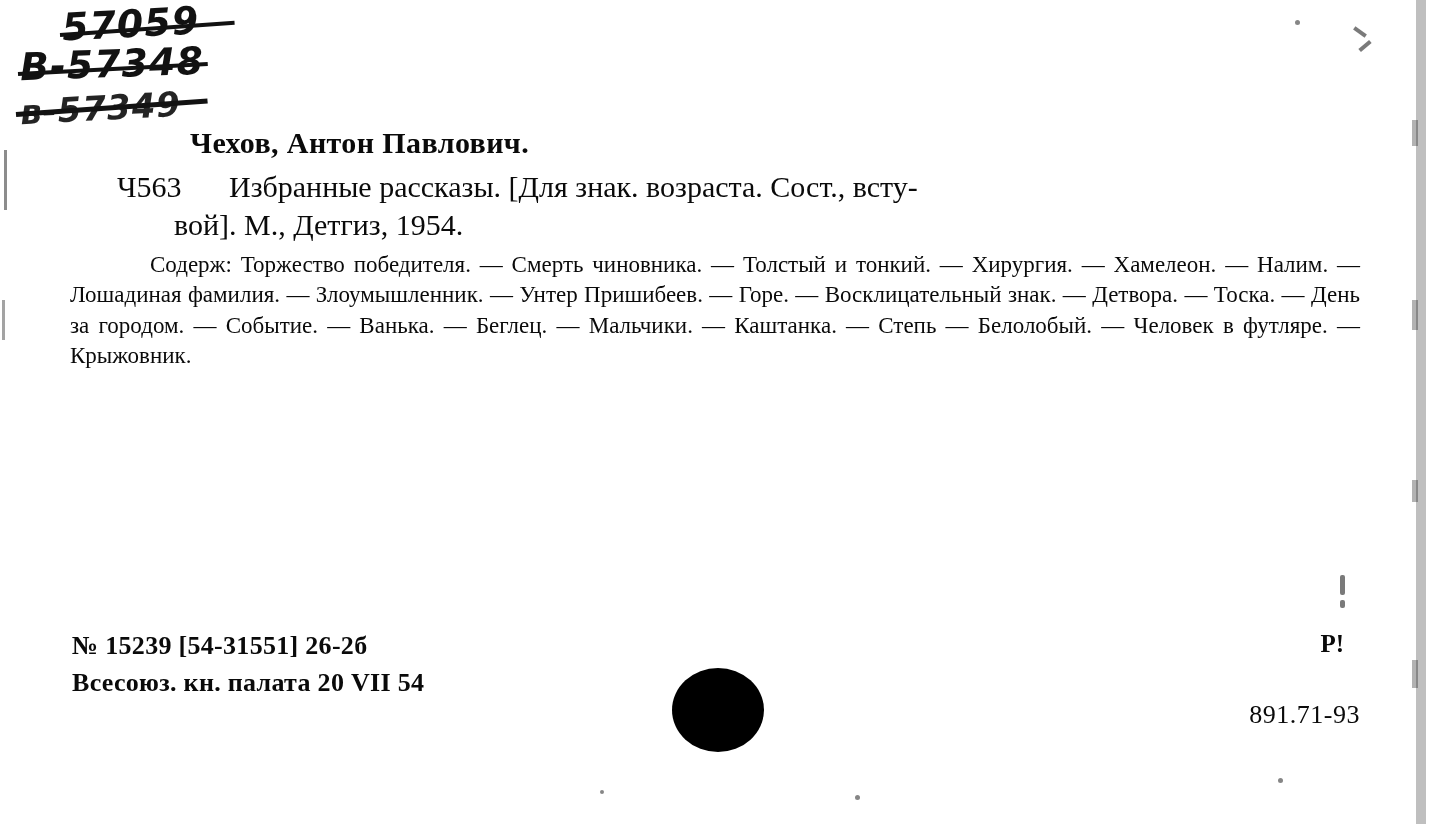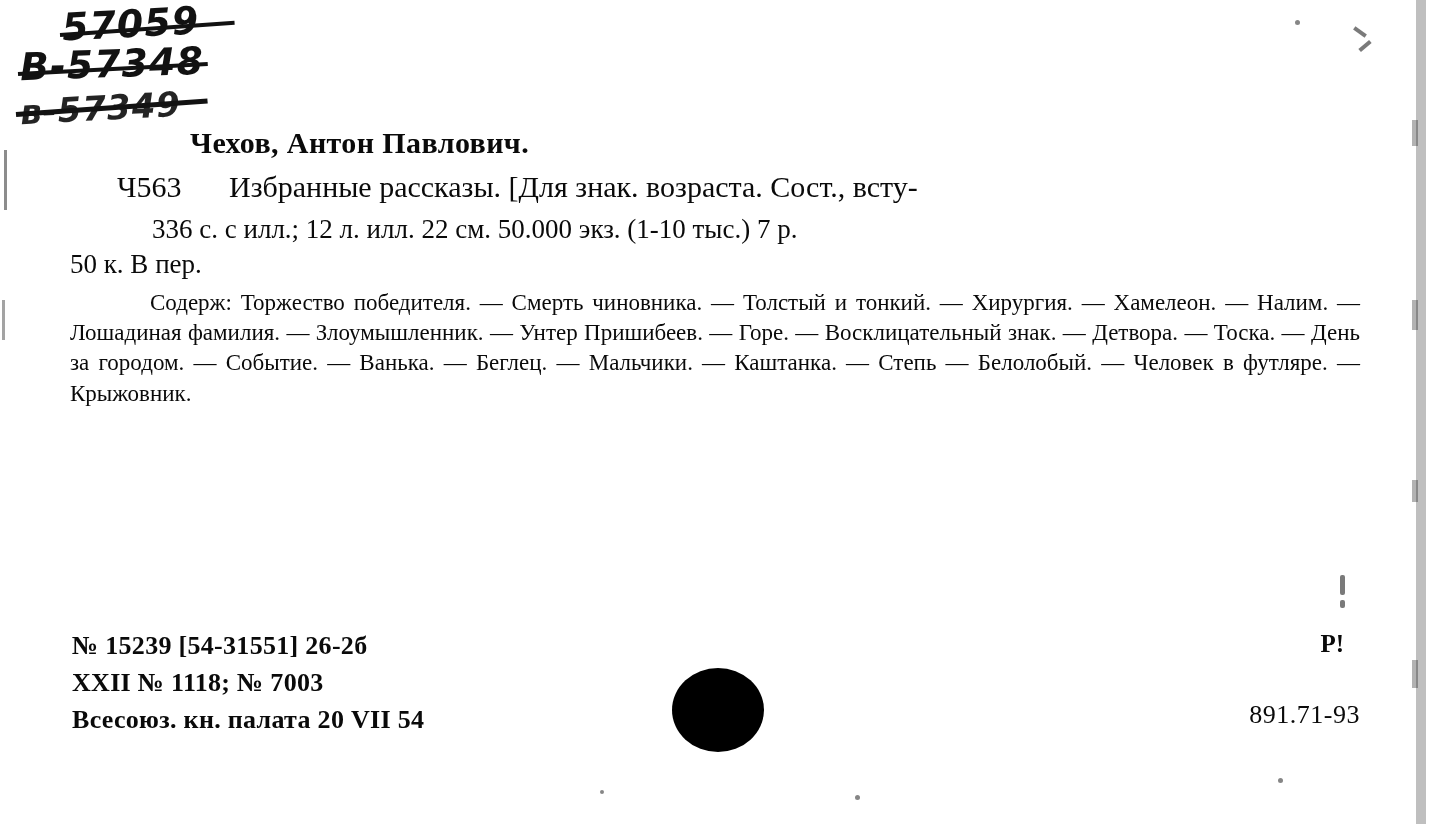--- a/index.html
+++ b/index.html
@@ -147,37 +147,33 @@
 
   <div class="hand" id="hand3">в-57349</div>
   <div class="strike3"></div>
 
   <div class="body-text">
 
     <div class="author">Чехов, Антон Павлович.</div>
 
     <div class="title-block">
       <span class="shelf">Ч563</span><span>Избранные рассказы. [Для знак. возраста. Сост.,  всту-</span>
+      <span class="title-line3">вой].      М., Детгиз, 1954.</span>
     </div>
 
-    <div class="phys">
-      <span class="indent"></span><span>336 с. с илл.; 12 л. илл.     22 см.      50.000 экз. (1-10 тыс.) 7 р.</span>
-      <span class="phys-line2">50 к. В пер.</span>
-    </div>
 
     <div class="contents">
       <span class="indent"></span><span>Содерж:</span>
       <span>Торжество победителя. — Смерть чиновника. — Толстый и тонкий. — Хирургия. — Хамелеон. — Налим. — Лошадиная фамилия. — Злоумышленник. — Унтер Пришибеев. — Горе. — Восклицательный знак. — Детвора. — Тоска. — День за городом. — Событие. — Ванька. — Беглец. — Мальчики. — Каштанка. — Степь — Белолобый. — Человек в футляре. — Крыжовник.</span>
     </div>
 
   </div>
 
   <div class="footer">
     <div>№ 15239 [54-31551] 26-2б</div>
-    <div>XXII № 1118; № 7003</div>
     <div>Всесоюз. кн. палата 20 VII 54</div>
   </div>
 
   <div class="right-mark">Р!</div>
   <div class="ddc">891.71-93</div>
 
   <div class="punch"></div>
 
   <div class="edge edge-left"></div>
   <div class="edge edge-left2"></div>

